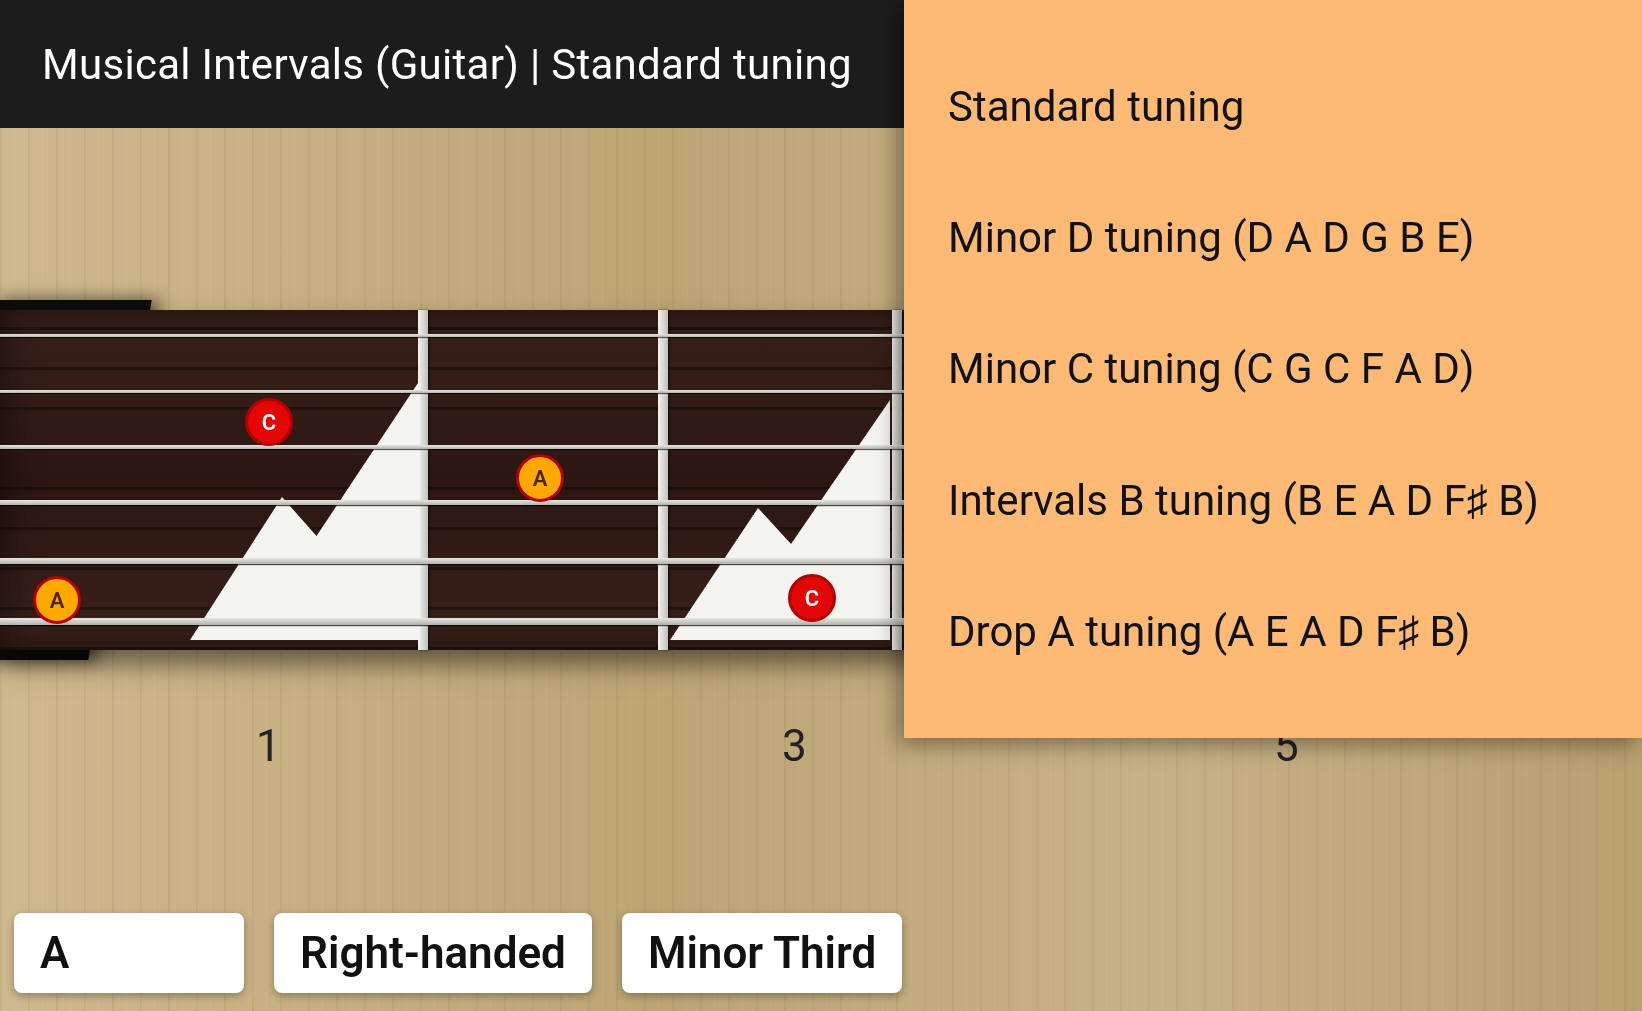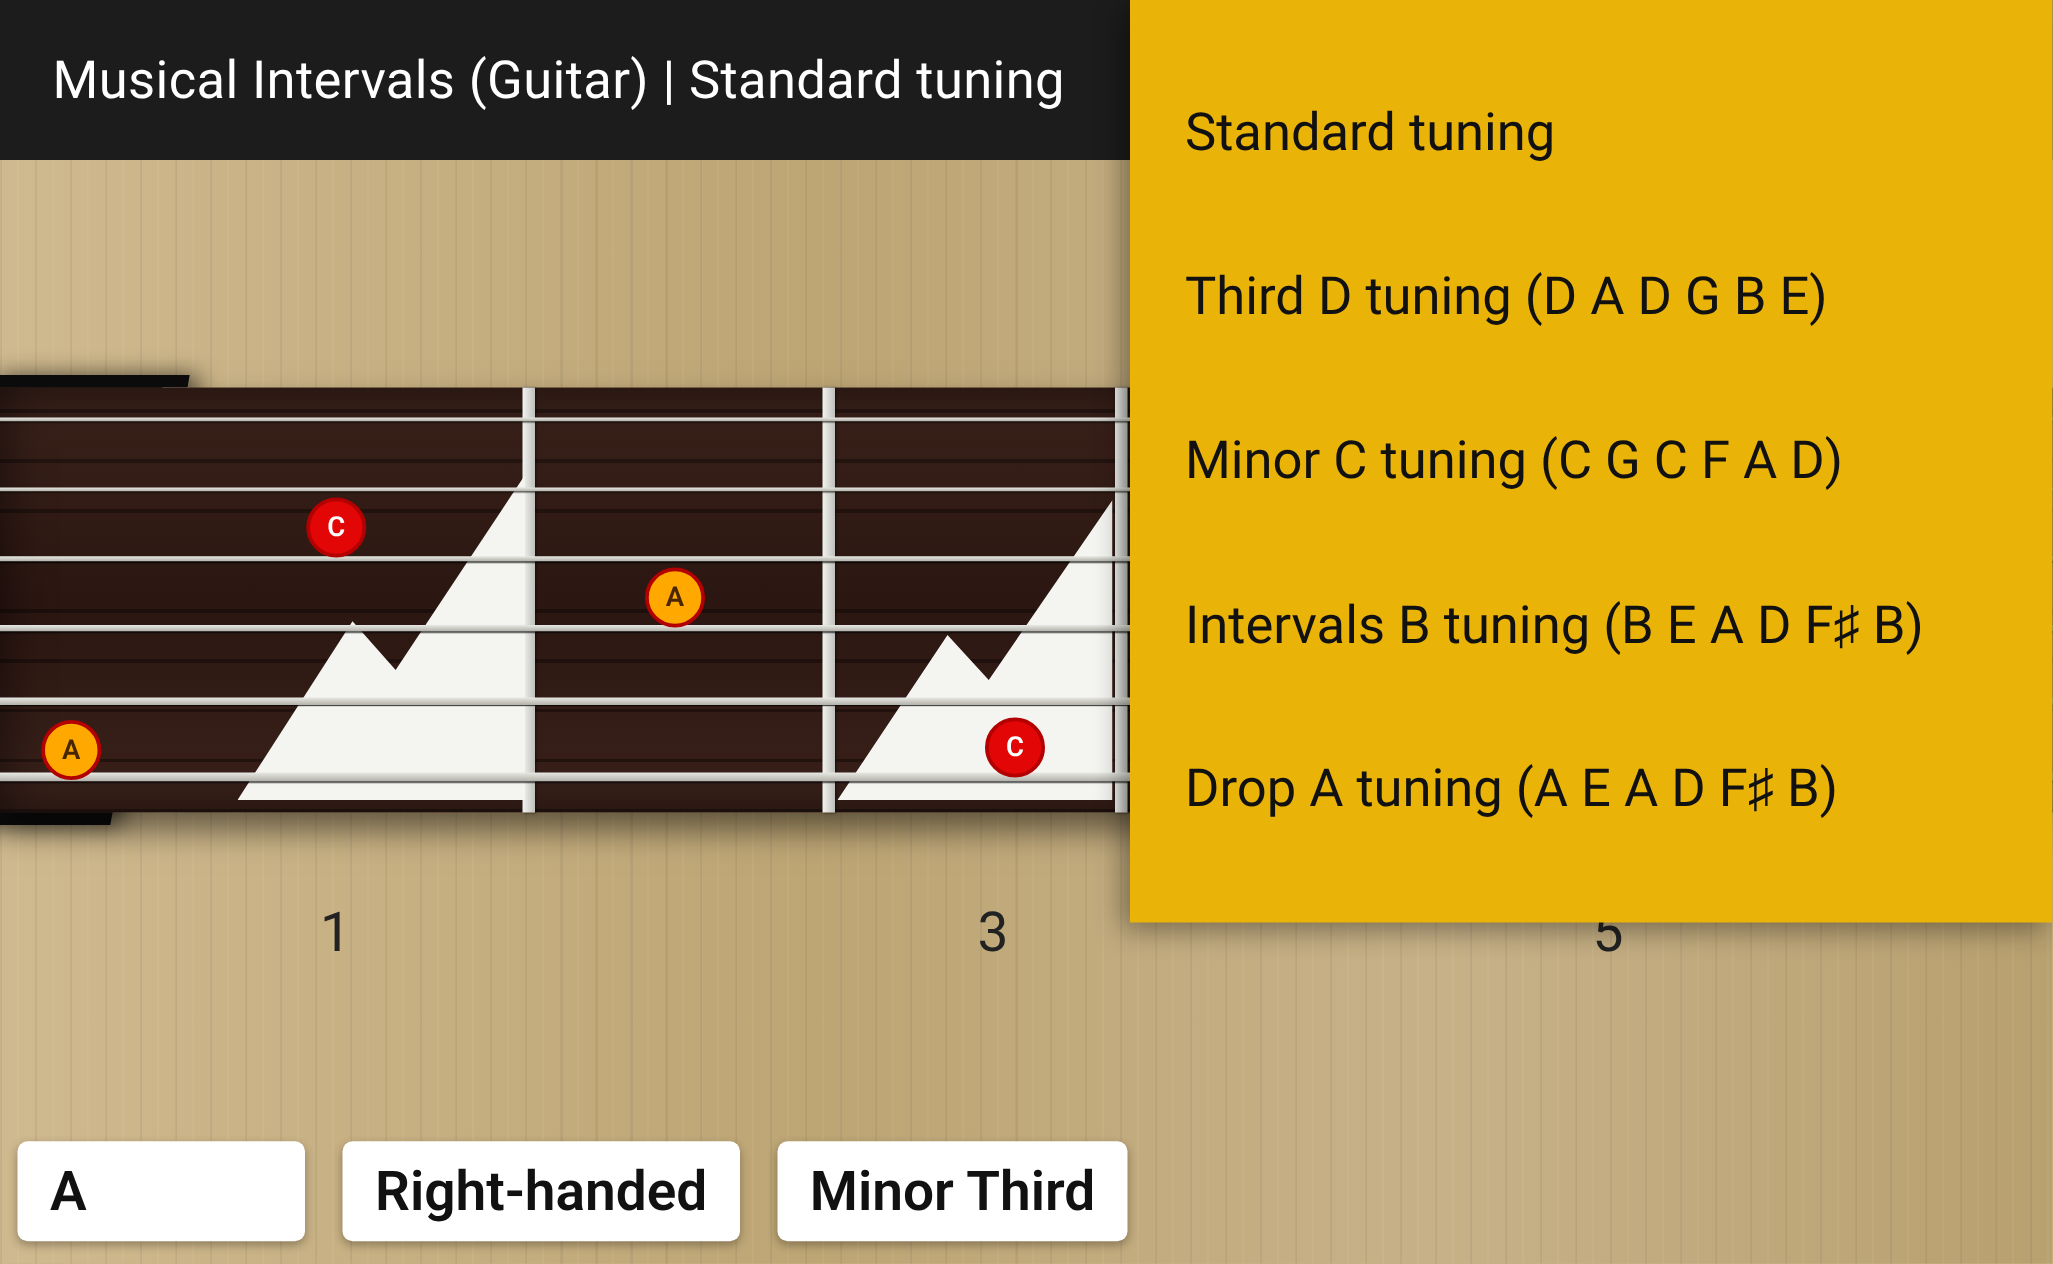--- a/index.html
+++ b/index.html
@@ -77,21 +77,21 @@
   .sel {
     background:#fff; border-radius:8px; padding:14px 26px;
     font-size:44px; font-weight:600; color:#111; min-width:230px;
     box-shadow:0 3px 8px rgba(0,0,0,.3);
     cursor:pointer;
   }
 
   
   .menu {
     position:absolute; top:0; right:0; width:738px; height:738px;
-    background:#eab308; box-shadow:-6px 6px 22px rgba(0,0,0,.4);
+    background:#fdba74; box-shadow:-6px 6px 22px rgba(0,0,0,.4);
     display:flex; flex-direction:column; justify-content:space-evenly;
     padding:0 44px;
   }
   .menu-item { font-size:42px; color:#111; cursor:pointer; white-space:nowrap; overflow:hidden; }
 </style>
 </head>
 <body>
 
 <div class="wood"></div>
 
@@ -138,17 +138,17 @@
 <div class="marker red" style="left:788px; top:574px">C</div>
 
 <div class="selectors">
   <div class="sel">A</div>
   <div class="sel">Right-handed</div>
   <div class="sel">Minor Third</div>
 </div>
 
 <div class="menu">
   <div class="menu-item">Standard tuning</div>
-  <div class="menu-item">Third D tuning (D A D G B E)</div>
+  <div class="menu-item">Minor D tuning (D A D G B E)</div>
   <div class="menu-item">Minor C tuning (C G C F A D)</div>
   <div class="menu-item">Intervals B tuning (B E A D F♯ B)</div>
   <div class="menu-item">Drop A tuning (A E A D F♯ B)</div>
 </div>
 
 </body></html>

